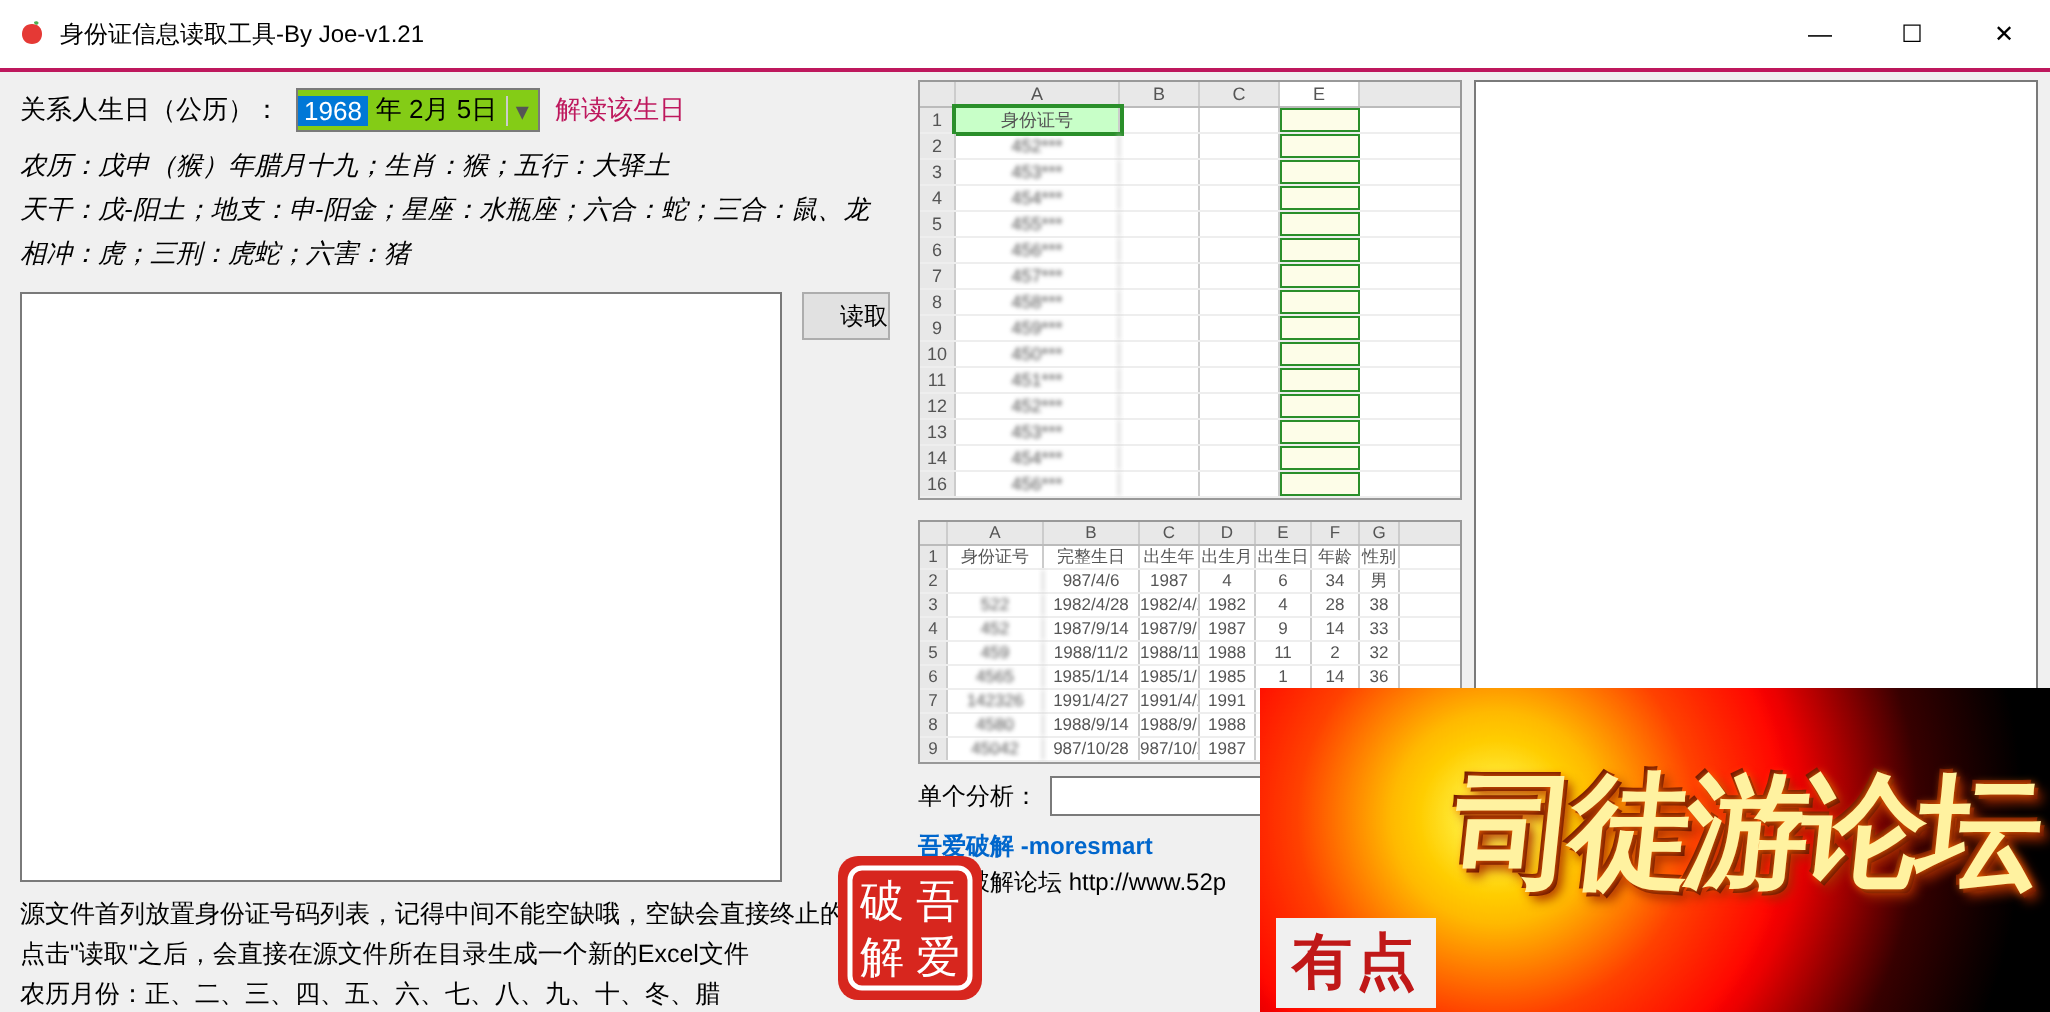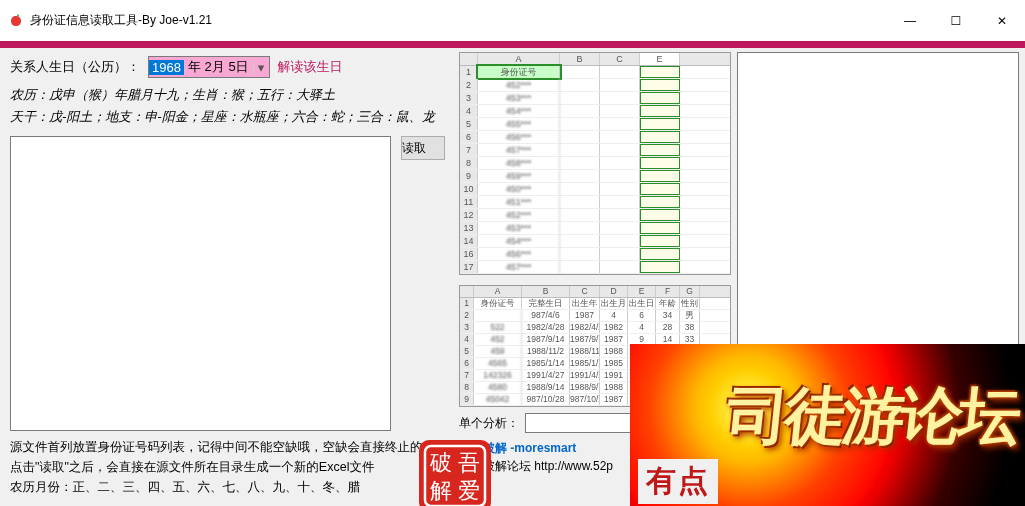--- a/index.html
+++ b/index.html
@@ -1,33 +1,33 @@
 <!DOCTYPE html>
 <html><head>
 <meta charset="utf-8">
 <style>
 * { margin:0; padding:0; box-sizing:border-box; font-family:"Microsoft YaHei","SimSun",sans-serif; }
 body { background:#fff; width:1025px; height:506px; overflow:hidden; position:relative; }
-.titlebar { height:48px; background:#fff; display:flex; align-items:center; padding:0 0 0 8px; border-bottom:7px solid #be185d; }
+.titlebar { height:36px; background:#fff; display:flex; align-items:center; padding:0 0 0 8px; border-bottom:2px solid #be185d; }
 .titlebar .ticon { width:16px; height:16px; margin-right:6px; }
 .titlebar .ttxt { font-size:12px; flex:1; }
 .winbtns { display:flex; height:100%; }
 .winbtn { width:46px; display:flex; align-items:center; justify-content:center; font-size:12px; color:#000; }
 .client { display:flex; height:calc(100% - 30px); background:#f0f0f0; }
 .leftpane { width:455px; padding:8px 10px; display:flex; flex-direction:column; }
 .row1 { display:flex; align-items:center; font-size:13px; margin-bottom:6px; }
-.datepick { display:flex; align-items:center; border:1px solid #7a7a7a; background:#f9a8d4; height:22px; margin:0 8px; font-size:13px; }
+.datepick { display:flex; align-items:center; border:1px solid #7a7a7a; background:#84cc16; height:22px; margin:0 8px; font-size:13px; }
 .datepick .yr { background:#0078d7; color:#fff; padding:0 3px; }
 .datepick .rest { padding:0 4px; }
 .datepick .dd { width:16px; text-align:center; border-left:1px solid #ccc; color:#555; }
 .link { color:#be185d; font-size:13px; }
 .info { font-size:13px; line-height:1.7; margin-bottom:8px;font-style:italic; }
 .readrow { display:flex; }
 .bigbox { flex:1; border:1px solid #7a7a7a; background:#fff; height:295px; }
-.readbtn { width:44px; height:24px; margin-left:10px; font-size:12px; background:#e1e1e1; border:1px solid #adadad; text-align:left; line-height:22px; }
+.readbtn { width:44px; height:24px; margin-left:10px; font-size:12px; background:#e1e1e1; border:1px solid #adadad; text-align:right; line-height:22px; }
 .foot { font-size:12.5px; line-height:1.6; margin-top:6px; }
 .midpane { width:280px; padding:4px 4px 0 4px; display:flex; flex-direction:column; position:relative; }
 .ex { border:1px solid #999; background:#fff; font-size:9px; }
 .exhdr { display:flex; background:#e8e8e8; border-bottom:1px solid #bbb; }
 .exhdr div, .exrow div { border-right:1px solid #ccc; height:12px; line-height:12px; text-align:center; color:#555; overflow:hidden; }
 .exrow { display:flex; border-bottom:1px solid #eee; }
 .cA { width:18px; background:#e8e8e8; }
 .cB { width:82px; }
 .cC { width:40px; }
 .cD { width:40px; }
@@ -80,20 +80,21 @@
       <div class="datepick">
         <span class="yr">1968</span>
         <span class="rest">年 2月 5日</span>
         <span class="dd">▾</span>
       </div>
       <span class="link">解读该生日</span>
     </div>
     <div class="info">
       <div>农历：戊申（猴）年腊月十九；生肖：猴；五行：大驿土</div>
       <div>天干：戊-阳土；地支：申-阳金；星座：水瓶座；六合：蛇；三合：鼠、龙</div>
+      <div>相冲：虎；三刑：虎蛇；六害：猪</div>
     </div>
     <div class="readrow">
       <div class="bigbox"></div>
       <div class="readbtn">读取</div>
     </div>
     <div class="foot">
       <div>源文件首列放置身份证号码列表，记得中间不能空缺哦，空缺会直接终止的。</div>
       <div>点击"读取"之后，会直接在源文件所在目录生成一个新的Excel文件</div>
       <div>农历月份：正、二、三、四、五、六、七、八、九、十、冬、腊</div>
     </div>
@@ -203,27 +204,20 @@
           <div class="exrow">
             <div class="cA">14</div>
             <div class="cB blur">454***</div>
             <div class="cC"></div>
             <div class="cD"></div>
             <div class="cE"></div>
           </div>
           <div class="exrow">
             <div class="cA">16</div>
             <div class="cB blur">456***</div>
-            <div class="cC"></div>
-            <div class="cD"></div>
-            <div class="cE"></div>
-          </div>
-          <div class="exrow">
-            <div class="cA">17</div>
-            <div class="cB blur">457***</div>
             <div class="cC"></div>
             <div class="cD"></div>
             <div class="cE"></div>
           </div>
         </div>
     </div>
 
     <div class="files">
     </div>
 

